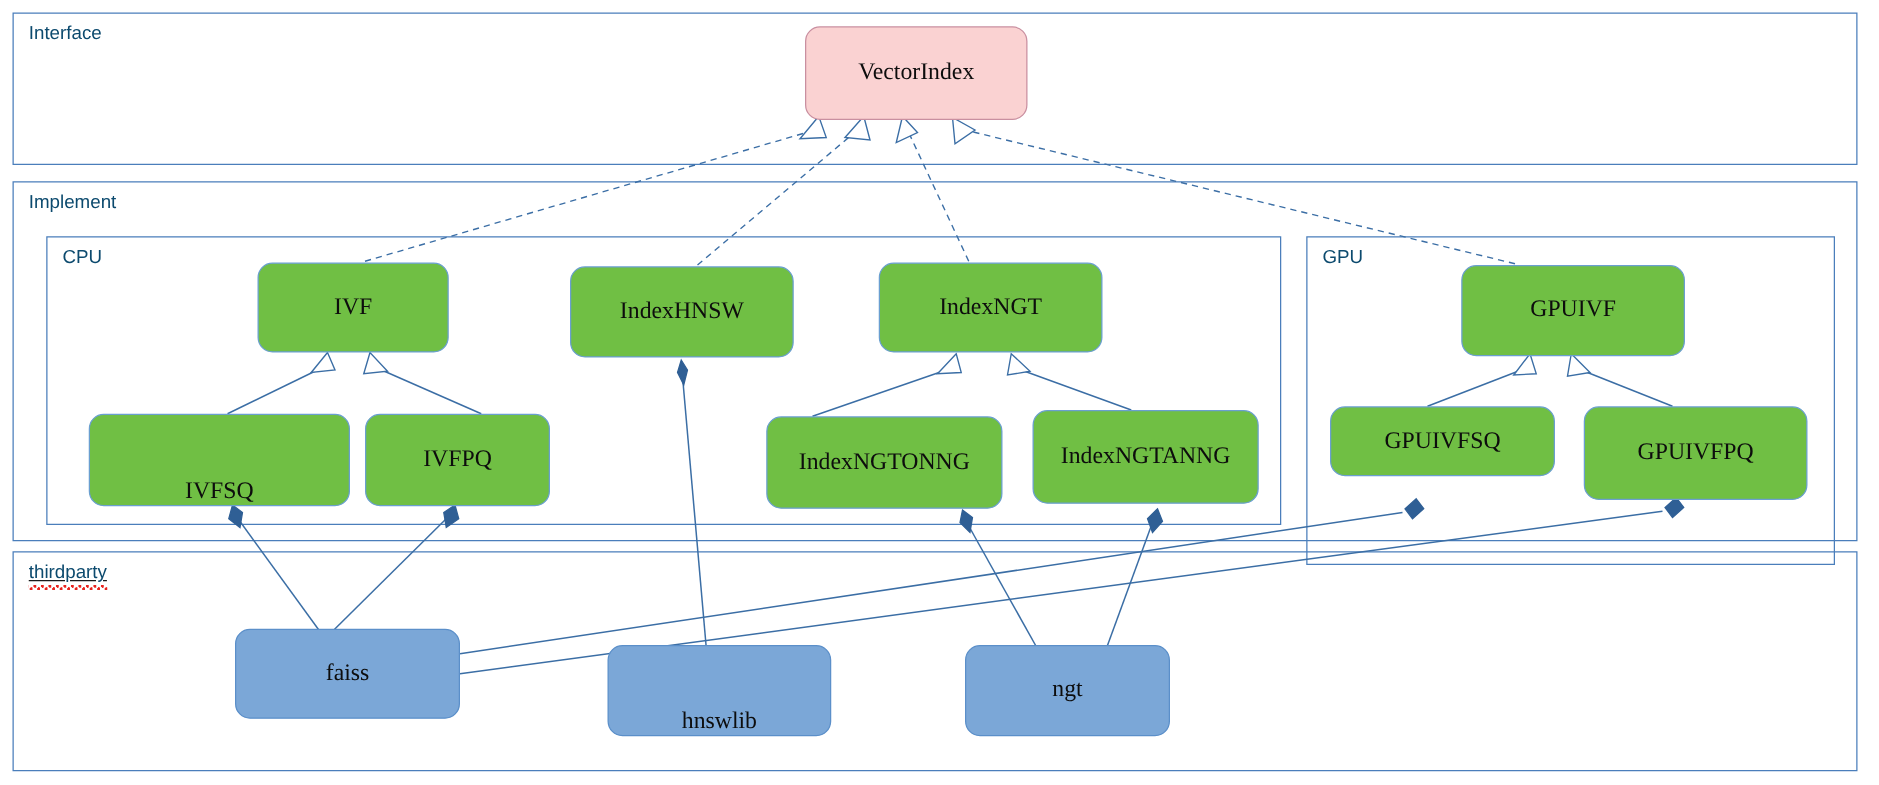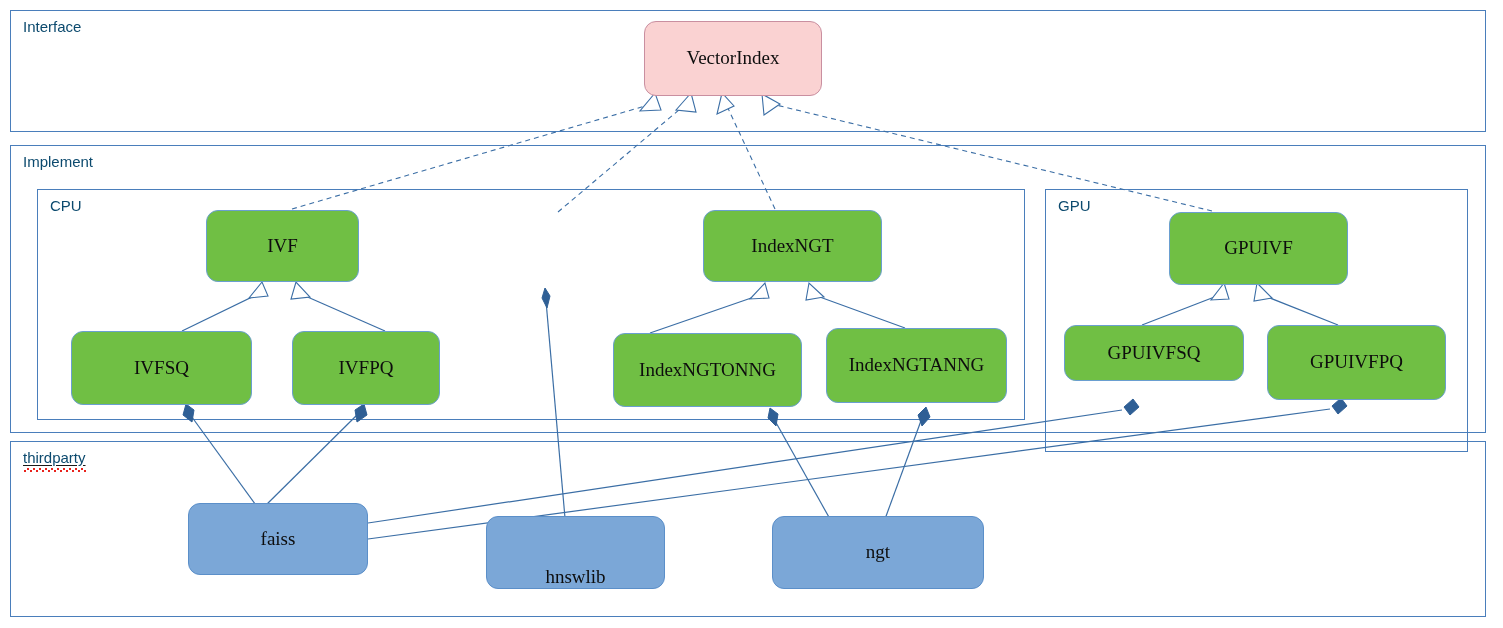--- a/index.html
+++ b/index.html
@@ -206,26 +206,29 @@
   </svg>
 
   <div class="node iface" style="left:605px; top:21px; width:178px; height:75px;margin-left:39px;">
     <span>VectorIndex</span>
   </div>
 
   <div class="node impl" style="left:184px; top:210px; width:153px; height:72px;margin-left:22px;">
     <span>IVF</span>
   </div>
 
+  <div class="node impl" style="left:456px; top:213px; width:179px; height:73px;">
+    <span>IndexHNSW</span>
+  </div>
 
   <div class="node impl" style="left:703px; top:210px; width:179px; height:72px;text-align:center;">
     <span>IndexNGT</span>
   </div>
 
-  <div class="node impl" style="left:71px; top:331px; width:181px; height:74px;">
+  <div class="node impl" style="left:71px; top:331px; width:209px; height:74px;align-items:flex-end;">
     <span>IVFSQ</span>
   </div>
 
   <div class="node impl" style="left:292px; top:331px; width:148px; height:74px;">
     <span>IVFPQ</span>
   </div>
 
   <div class="node impl" style="left:613px; top:333px; width:189px; height:74px;">
     <span>IndexNGTONNG</span>
   </div>
@@ -247,17 +250,17 @@
   </div>
 
   <div class="node third" style="left:188px; top:503px; width:180px; height:72px;">
     <span>faiss</span>
   </div>
 
   <div class="node third" style="left:486px; top:516px; width:179px; height:73px;align-items:flex-end;">
     <span>hnswlib</span>
   </div>
 
-  <div class="node third" style="left:772px; top:516px; width:212px; height:73px;">
+  <div class="node third" style="left:772px; top:516px; width:164px; height:73px;">
     <span>ngt</span>
   </div>
 
 </div>
 
 </body></html>

